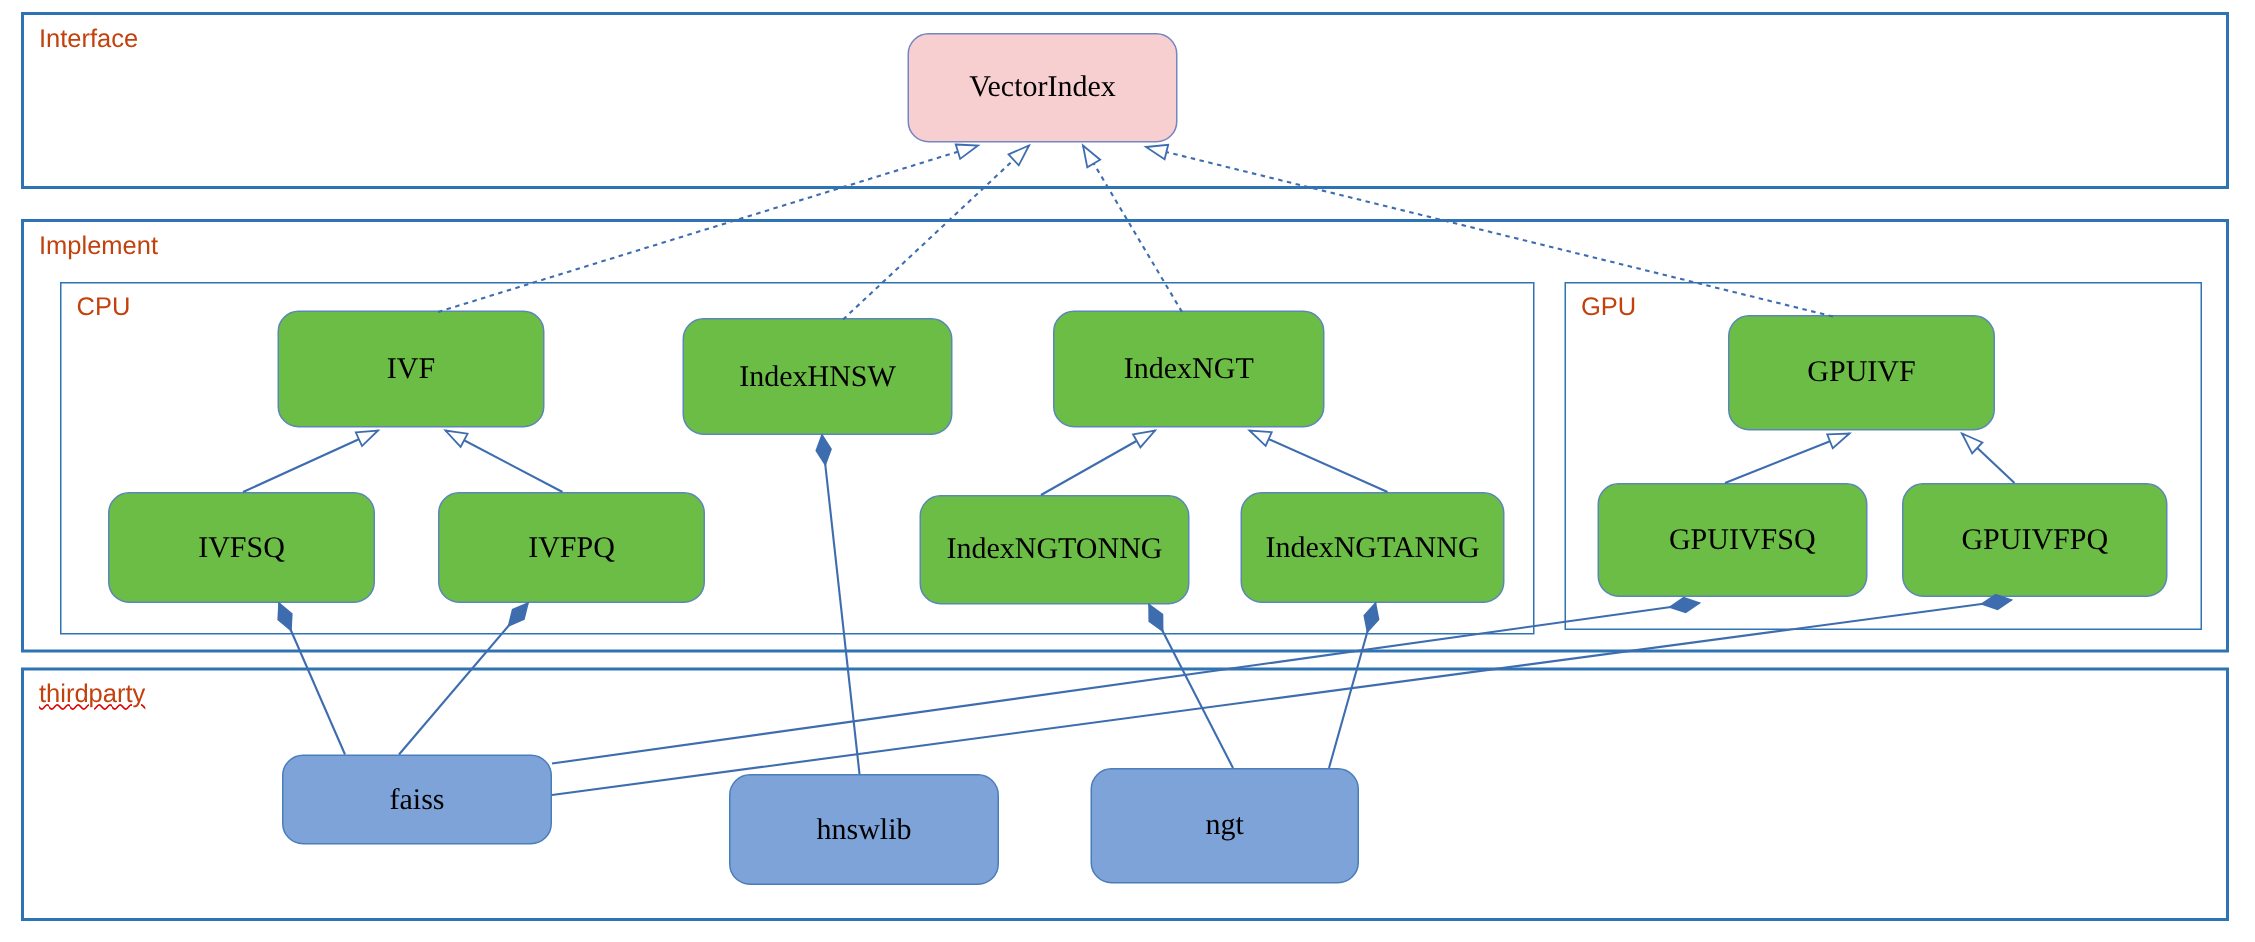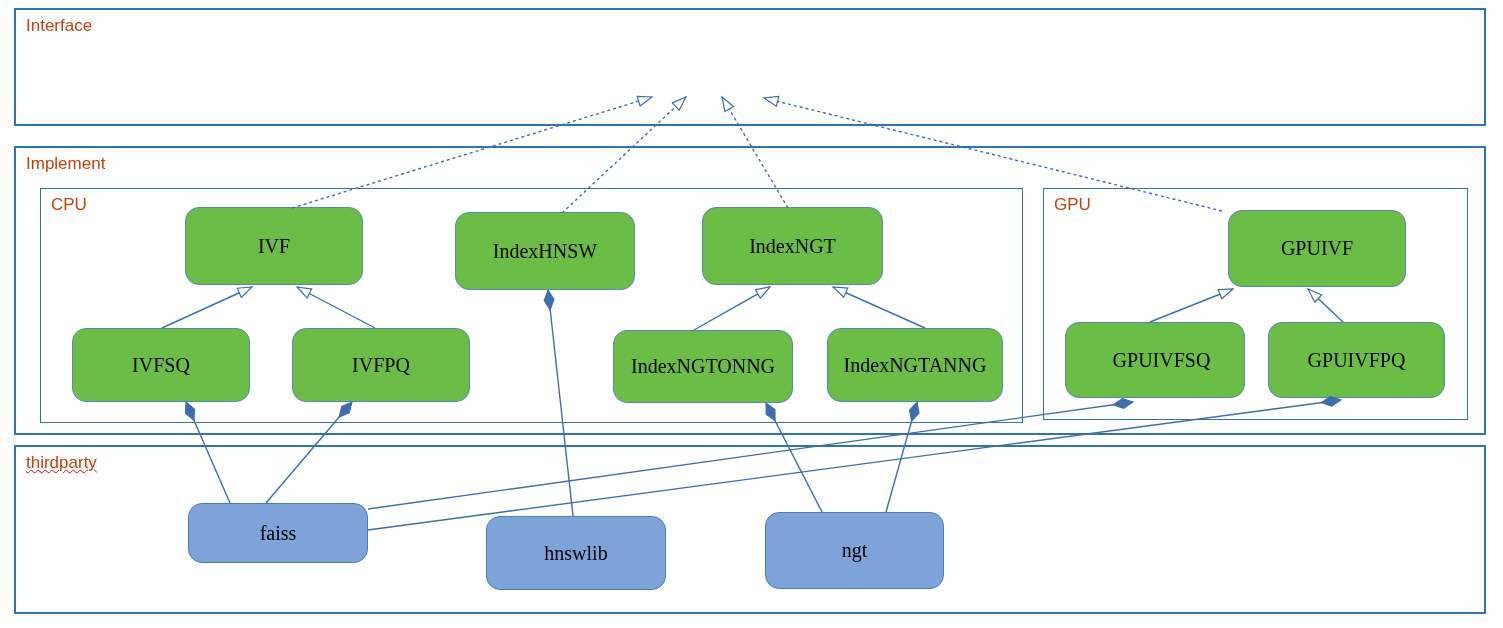--- a/index.html
+++ b/index.html
@@ -51,30 +51,33 @@
   </div>
 
   <div class="container inner" style="left: 1043px; top: 188px; width: 425px; height: 232px;">
     <span class="container-label">GPU</span>
   </div>
 
   <div class="container" style="left: 14px; top: 445px; width: 1472px; height: 169px;">
     <span class="container-label wavy">thirdparty</span>
   </div>
 
+  <div class="node interface" style="left: 605px; top: 22px; width: 180px; height: 73px;">
+      <span>VectorIndex</span>
+    </div>
     <div class="node impl" style="left: 185px; top: 207px; width: 178px; height: 78px;">
       <span>IVF</span>
     </div>
     <div class="node impl" style="left: 455px; top: 212px; width: 180px; height: 78px;">
       <span>IndexHNSW</span>
     </div>
     <div class="node impl" style="left: 702px; top: 207px; width: 181px; height: 78px;">
       <span>IndexNGT</span>
     </div>
-    <div class="node impl" style="left: 1228px; top: 210px; width: 178px; height: 77px;">
+    <div class="node impl" style="left: 1152px; top: 210px; width: 178px; height: 77px;">
       <span>GPUIVF</span>
     </div>
     <div class="node impl" style="left: 72px; top: 328px; width: 178px; height: 74px;">
       <span>IVFSQ</span>
     </div>
     <div class="node impl" style="left: 292px; top: 328px; width: 178px; height: 74px;">
       <span>IVFPQ</span>
     </div>
     <div class="node impl" style="left: 613px; top: 330px; width: 180px; height: 73px;">
       <span>IndexNGTONNG</span>
@@ -87,21 +90,21 @@
     </div>
     <div class="node impl" style="left: 1268px; top: 322px; width: 177px; height: 76px;">
       <span>GPUIVFPQ</span>
     </div>
     <div class="node thirdparty" style="left: 188px; top: 503px; width: 180px; height: 60px;">
       <span>faiss</span>
     </div>
     <div class="node thirdparty" style="left: 486px; top: 516px; width: 180px; height: 74px; text-align: center;">
       <span>hnswlib</span>
     </div>
-    <div class="node thirdparty" style="left: 765px; top: 512px; width: 179px; height: 77px;">
+    <div class="node thirdparty" style="left: 727px; top: 512px; width: 179px; height: 77px;">
       <span>ngt</span>
     </div>
     <svg id="edges" width="1503" height="628" viewBox="0 0 1503 628">
     <defs>
       <marker id="triangle" markerUnits="userSpaceOnUse" markerWidth="17" markerHeight="14" refX="15" refY="6" orient="auto">
         <path d="M1,1 L15,6 L1,11 Z" style="fill:#ffffff; stroke:var(--line); stroke-width:1.2"></path>
       </marker>
       <marker id="diamond" markerUnits="userSpaceOnUse" markerWidth="25" markerHeight="13" refX="22" refY="6" orient="auto">
         <path d="M2,6 L12,1 L22,6 L12,11 Z" style="fill:var(--line); stroke:var(--line); stroke-width:1"></path>
       </marker>

